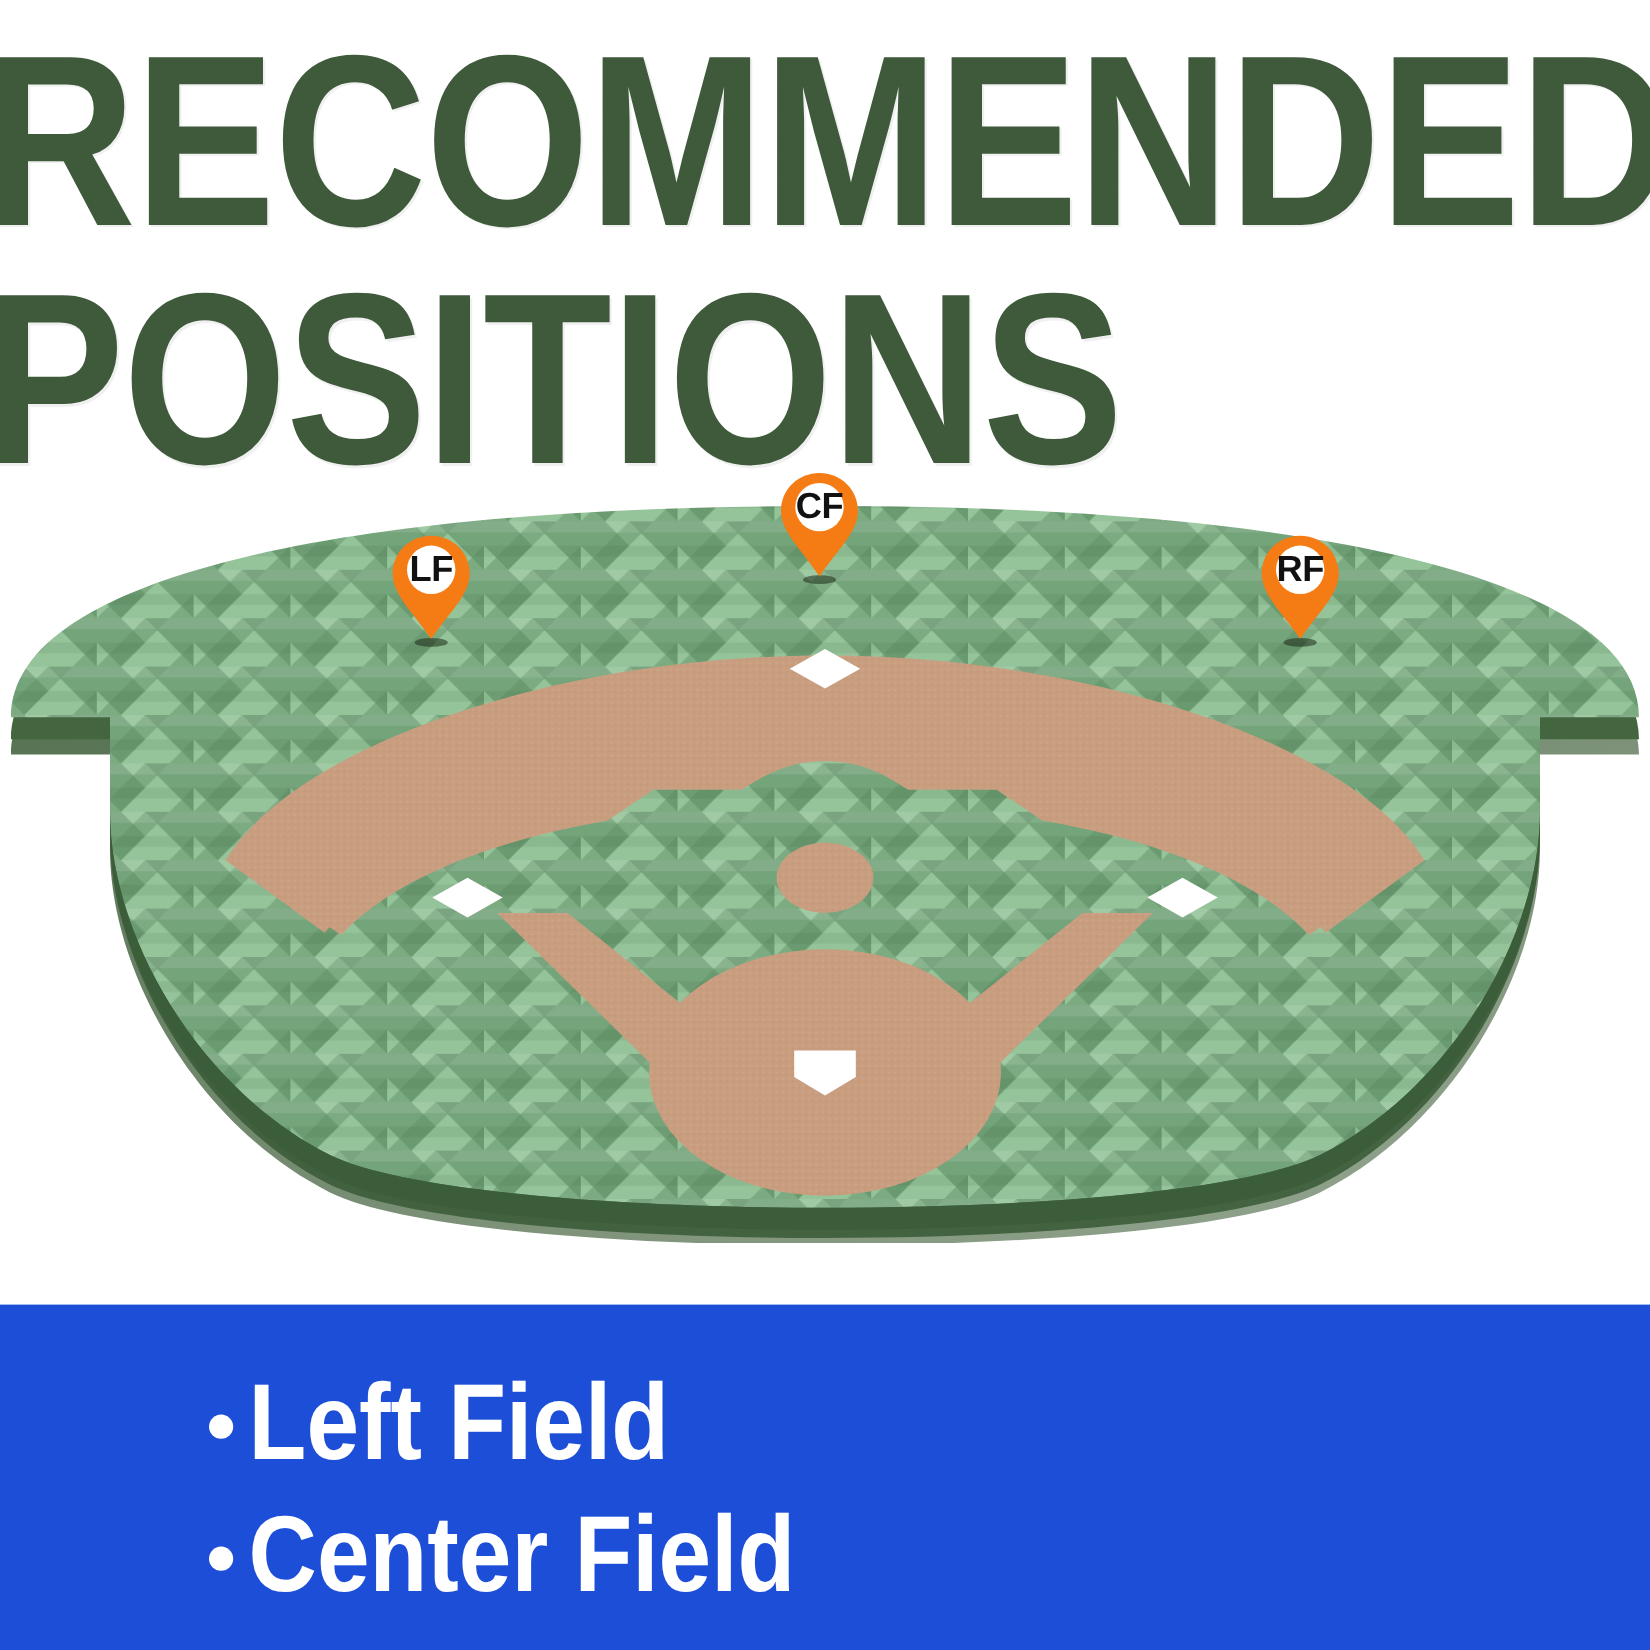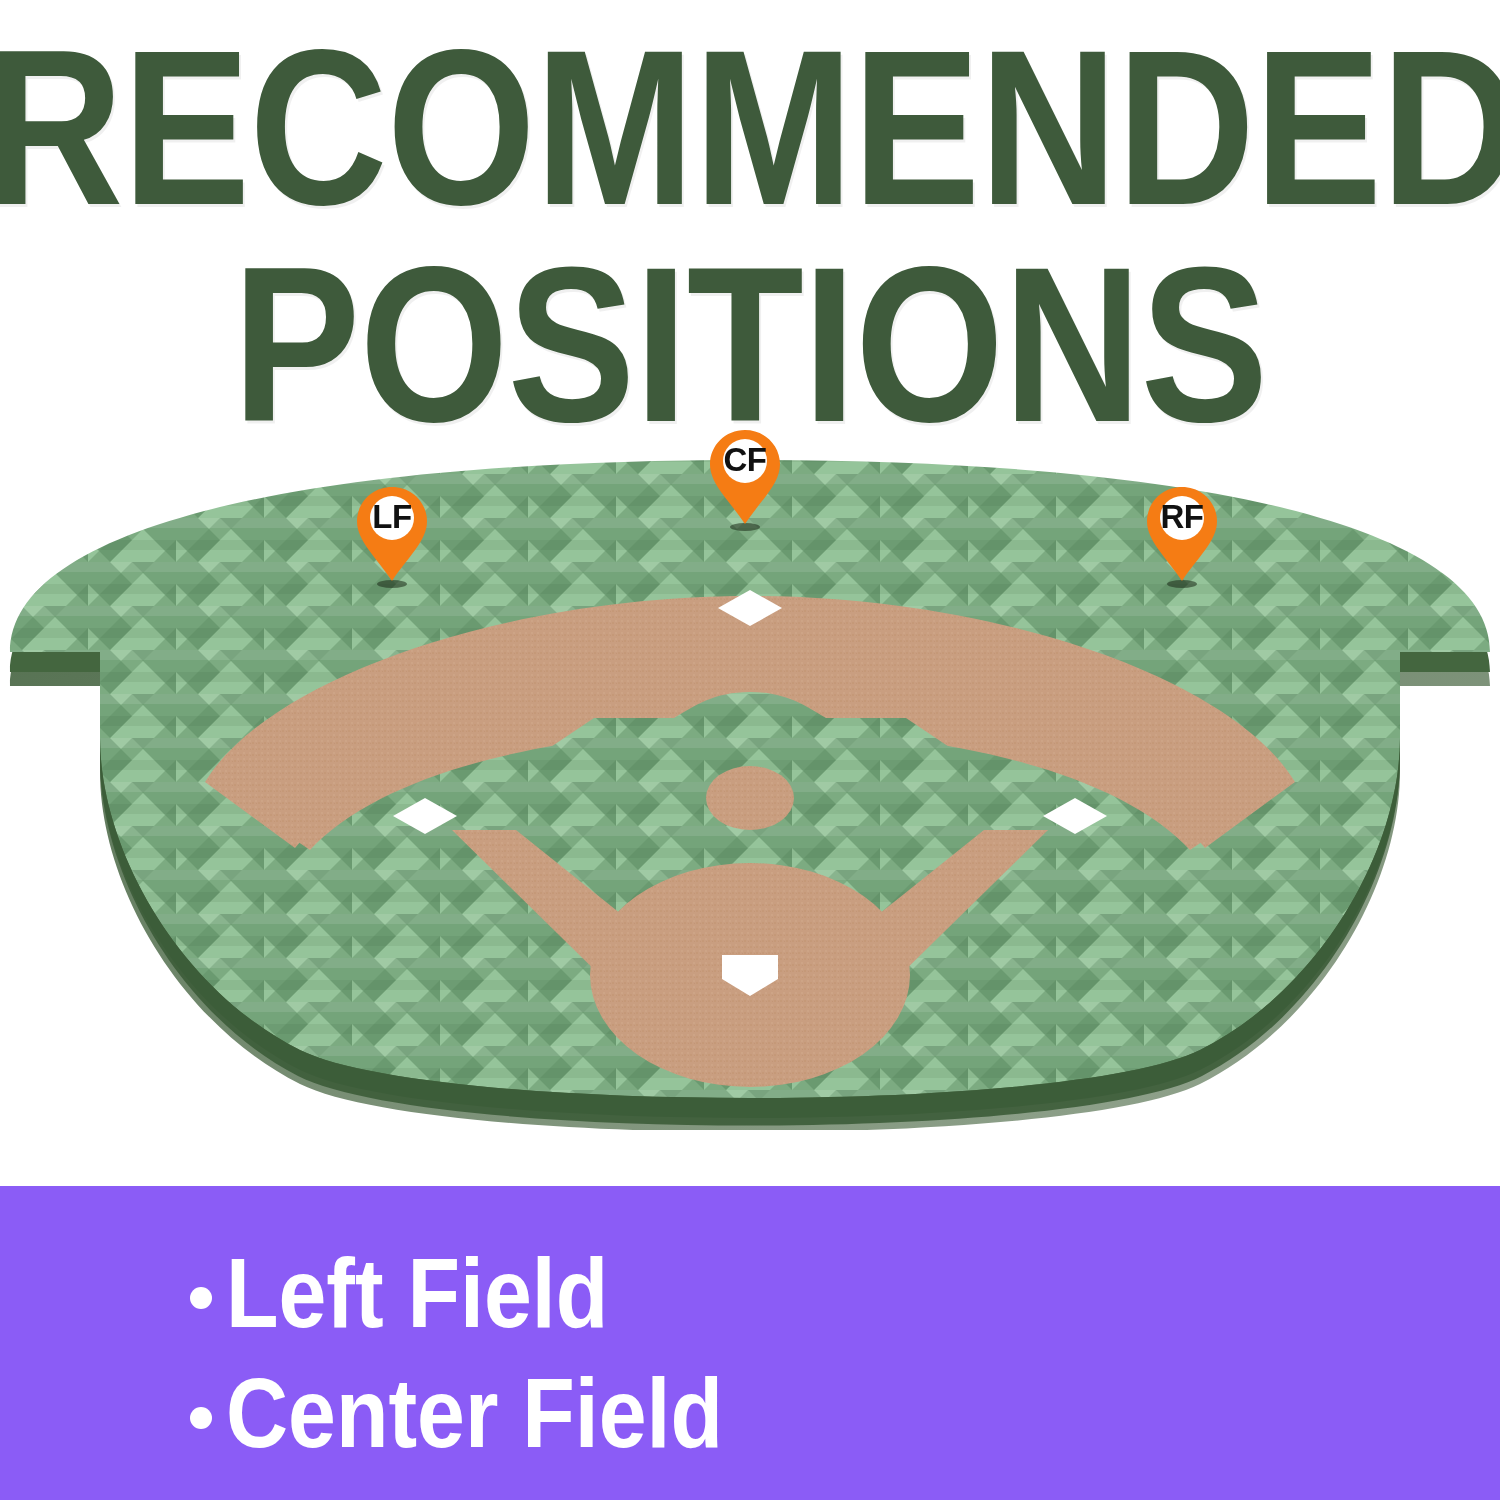--- a/index.html
+++ b/index.html
@@ -8,21 +8,20 @@
     background:#ffffff;
     font-family:"Liberation Sans", sans-serif;
     overflow:hidden;
     position:relative;
   }
   #stage{position:absolute;left:0;top:0;width:1500px;height:1500px;}
 
   
   .title-block{
     position:absolute;left:0;top:26px;width:1500px;
-    text-align:center;
     user-select:none;
   }
   .title-line{
     font-family:"Liberation Sans Narrow","Liberation Sans",sans-serif;
     font-weight:bold;
     color:#3e5a3b;
     letter-spacing:-1px;
     line-height:0.92;
     white-space:nowrap;
     text-shadow:2px 2px 0 rgba(0,0,0,0.06);
@@ -263,21 +262,21 @@
 
   <div class="pin" id="pin-rf">
     <svg width="76" height="104" viewBox="0 0 76 104">
       <ellipse cx="38" cy="99" rx="15" ry="4" fill="#1b2a18" opacity="0.55"></ellipse>
       <path d="M38 2 C18.5 2 3 17.2 3 36.3 C3 56 22 72 38 96 C54 72 73 56 73 36.3 C73 17.2 57.5 2 38 2 Z" fill="#f57c14"></path>
       <circle cx="38" cy="33" r="22" fill="#ffffff"></circle>
     </svg>
     <div class="pin-label">RF</div>
   </div>
 
-  <div id="banner" style="background: #8b5cf6;">
+  <div id="banner" style="background: #1d4ed8;">
 
     <div class="bullet-row" id="row-lf">
       <span class="bullet-dot"></span>
       <span class="bullet-text">Left Field</span>
     </div>
 
     <div class="bullet-row" id="row-cf">
       <span class="bullet-dot"></span>
       <span class="bullet-text">Center Field</span>
     </div>

